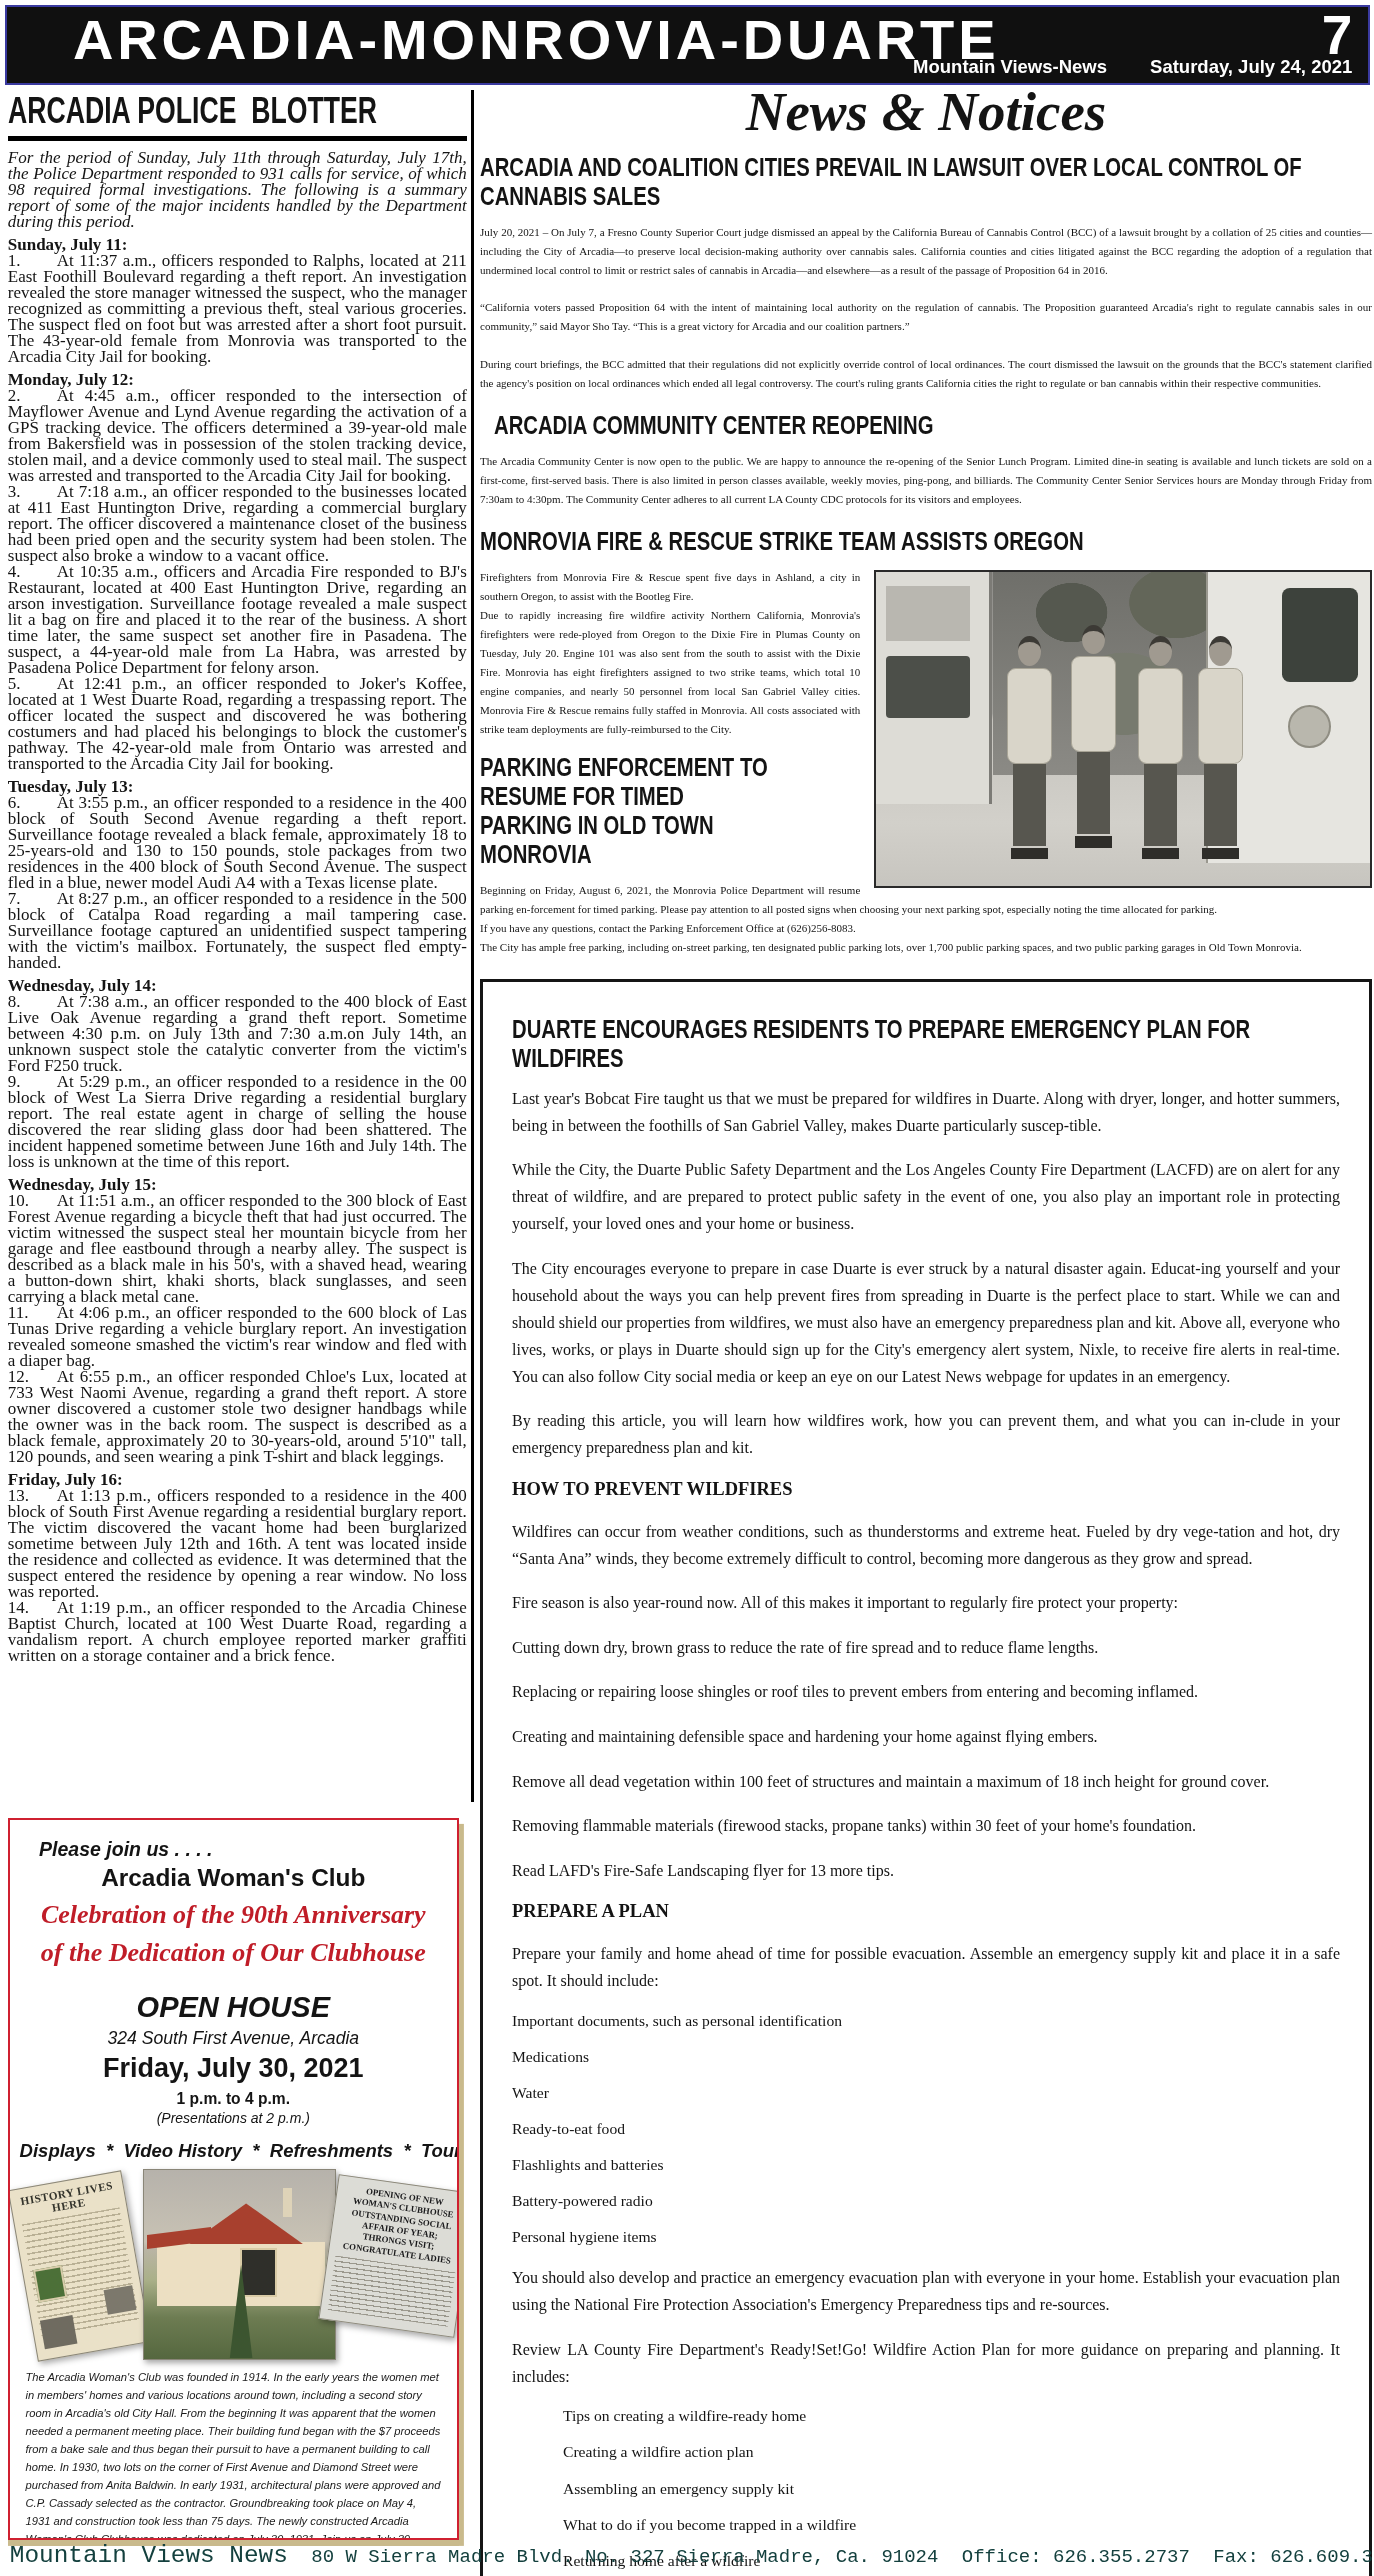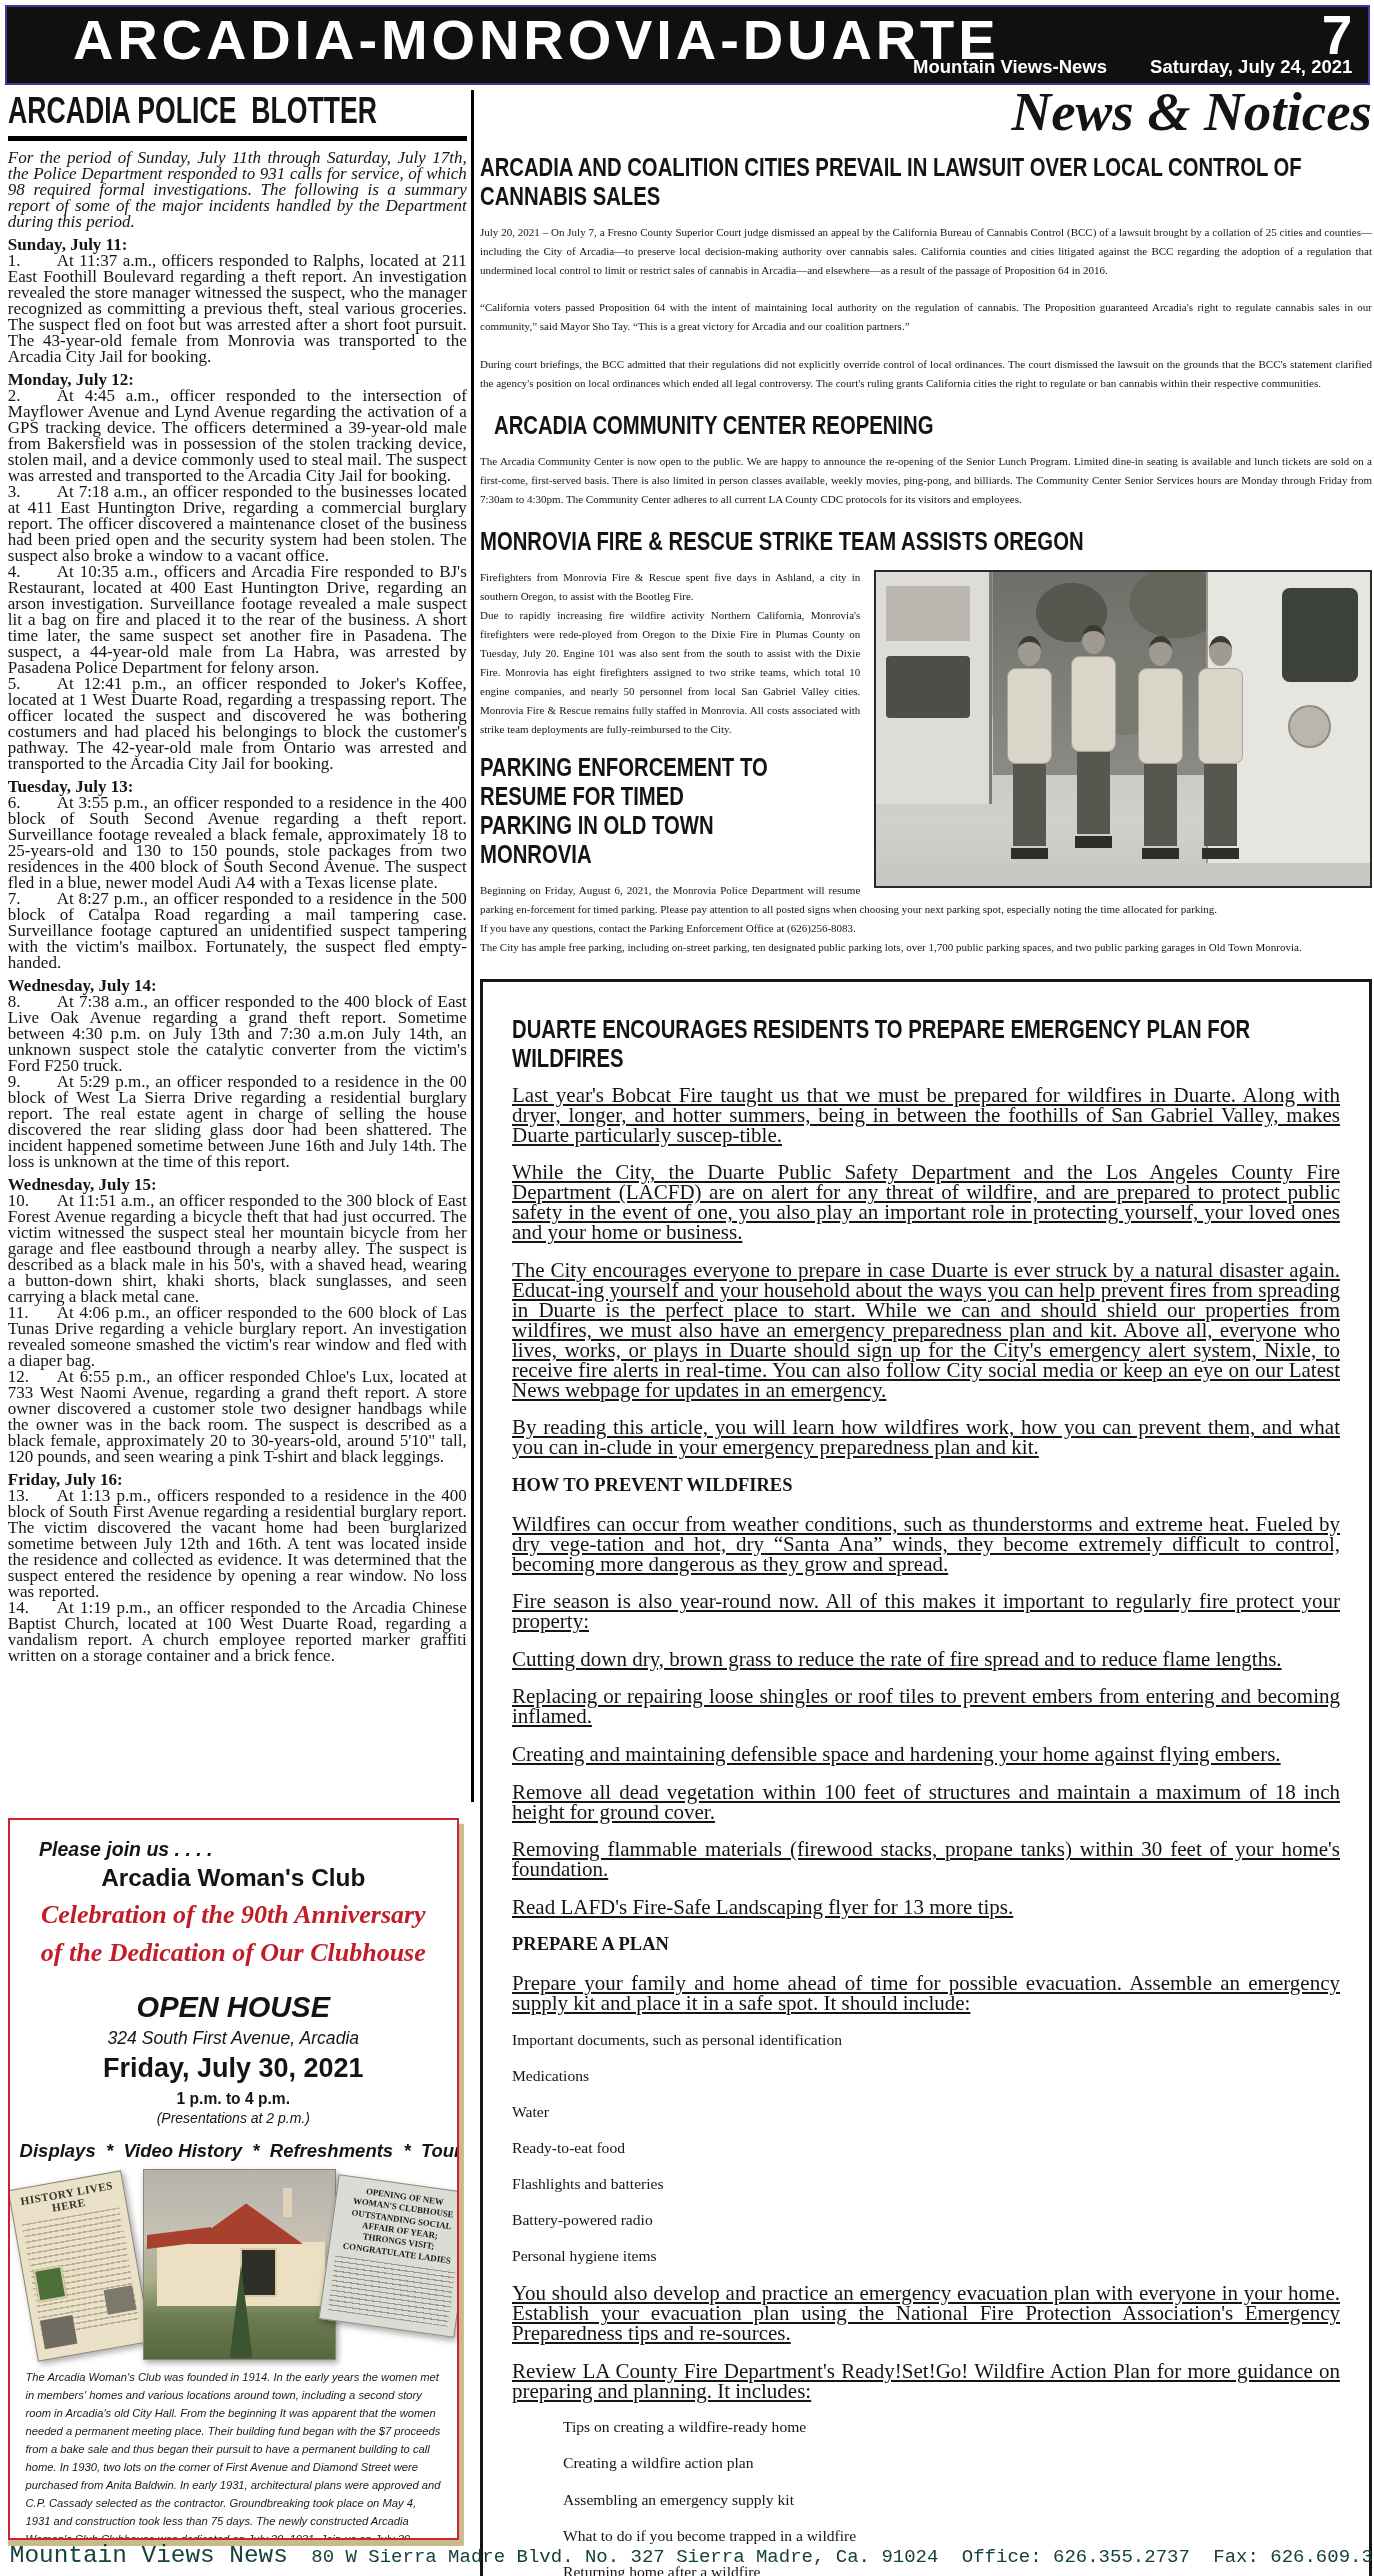--- a/index.html
+++ b/index.html
@@ -19,21 +19,21 @@
   
   .blotter-title{font-family:"Liberation Sans",sans-serif;font-weight:bold;font-size:37px;line-height:1.02;width:140%;transform:scaleX(.72);transform-origin:0 0;margin:3.9px 0 0 0;white-space:pre;}
   .rule{height:4.9px;background:#000;margin:6.8px 0 8.8px;}
   .b-text{font-size:17px;line-height:16px;text-align:justify;}
   .b-intro{font-style:italic;margin:0;}
   .b-day{margin-top:7px;font-weight:bold;}
   .b-item{margin:0;}
   .b-item .num{display:inline-block;width:49px;}
 
   
-  .nn-title{font-family:"Liberation Serif",serif;font-weight:bold;font-style:italic;font-size:55px;line-height:1;text-align:right;margin:0 0 13.7px;}
+  .nn-title{font-family:"Liberation Serif",serif;font-weight:bold;font-style:italic;font-size:55px;line-height:1;text-align:center;margin:0 0 13.7px;}
   .h2{font-family:"Liberation Sans",sans-serif;font-weight:bold;font-size:26px;line-height:1.12;width:128%;transform:scaleX(.78);transform-origin:0 0;margin:13.7px 0 11.7px;}
   .indent{margin-left:13.7px;}
   .body-p{font-size:11px;line-height:19px;text-align:justify;margin:0 0 18.5px;}
   .tight{margin:0;}
   .fire-flow{margin-top:2px;}
   .fire-photo{float:right;width:494px;height:314px;margin:2px 0 11.7px 13.7px;border:2px solid #2a2a2a;position:relative;overflow:hidden;
     background:linear-gradient(180deg,#8f8e8a 0%,#a3a29d 45%,#c6c4be 47%,#d2d0ca 80%,#c7c5bf 100%);}
   .truck-l{position:absolute;left:0;top:0;width:113px;height:232px;background:#dddcd6;border-right:3.9px solid #7c7b76;}
   .truck-l .panel{position:absolute;left:9.8px;top:84px;width:84px;height:62px;background:#4c4f49;border-radius:3.9px;}
   .truck-l .panel2{position:absolute;left:9.8px;top:13.7px;width:84px;height:55px;background:#b9b7b0;}
@@ -44,21 +44,21 @@
   .truck-logo{position:absolute;right:39px;top:133px;width:39px;height:39px;border-radius:50%;background:#b9b7ad;border:2.9px solid #8f8d82;}
   .crew{position:absolute;left:129px;top:64px;width:254px;height:240px;}
   .person{position:absolute;width:49px;height:232px;}
   .person .head{width:23.4px;height:23.4px;border-radius:50%;background:#a09a90;margin:0 auto;border-top:6.8px solid #3c3a35;}
   .person .jacket{width:43px;height:94px;background:#d9d5c9;border-radius:8.8px;margin:2px auto 0;border:1px solid #a8a496;}
   .person .pants{width:33px;height:82px;background:#57564f;margin:0 auto;}
   .person .boots{width:37px;height:11.7px;background:#2e2d29;margin:2px auto 0;}
   .p1{left:0;} .p2{left:64px;top:-11.7px;} .p3{left:131px;} .p4{left:191px;}
 
   .duarte-box{clear:both;border:3.9px solid #151515;margin-top:21.5px;padding:19.5px 29px 9.8px;}
-  .d-p{font-size:21px;line-height:20px;text-align:justify;margin:0 0 17.6px;text-decoration:underline;}
+  .d-p{font-size:16px;line-height:27px;text-align:justify;margin:0 0 17.6px;}
   .d-h{font-size:18.5px;font-weight:bold;margin:0 0 17.6px;}
   .d-li{font-size:15.6px;line-height:18.5px;margin:0 0 17.6px;}
   .d-ind{margin-left:51px;}
 
   
   .ad{position:absolute;left:7.8px;top:1818px;width:451px;height:722px;box-sizing:border-box;border:2.9px solid var(--ad_border_red,#cf2030);box-shadow:0 5.9px 0 var(--ad_shadow_tan,#c9ba8c),4.9px 5.9px 0 var(--ad_shadow_tan,#c9ba8c);padding:3.9px 9.8px;font-family:"Liberation Sans",sans-serif;text-align:center;overflow:hidden;background:#fff;}
   .ad-join{text-align:left;font-style:italic;font-weight:bold;font-size:19.5px;margin:13.7px 0 3.9px 19.5px;}
   .ad-club{font-weight:bold;font-size:24.4px;margin:2px 0;}
   .ad-red{font-family:"Liberation Serif",serif;color:var(--accent_red,#c01d28);font-weight:bold;font-style:italic;font-size:26px;line-height:1.45;margin:3.9px 0 0;}
   .ad-open{font-weight:bold;font-style:italic;font-size:29px;margin:19.5px 0 0;}

